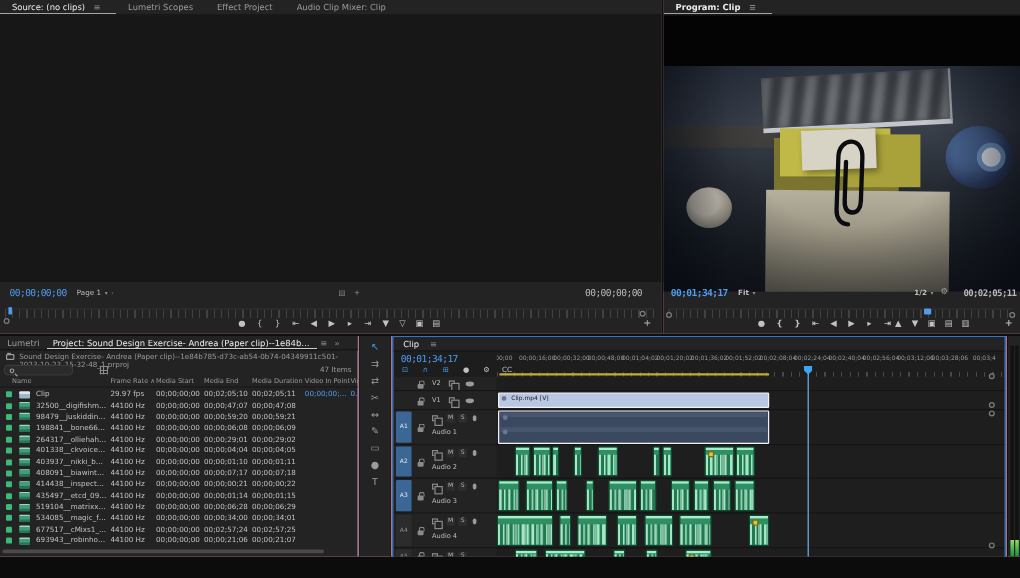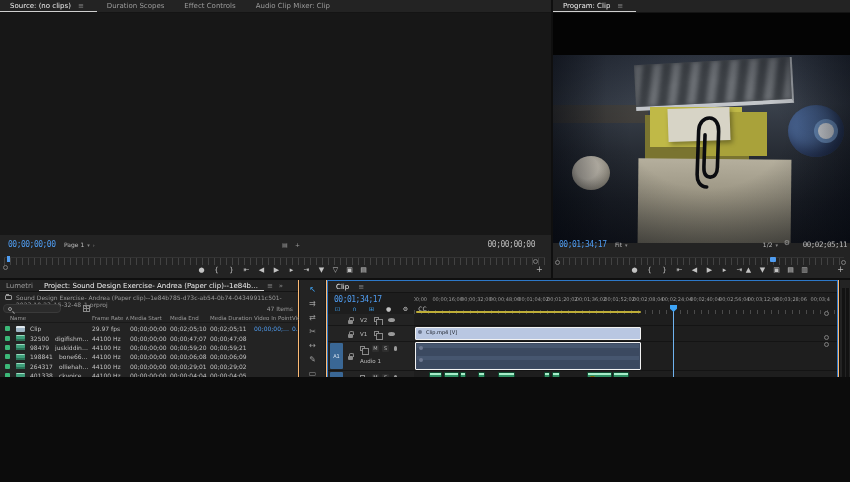--- a/index.html
+++ b/index.html
@@ -1,17 +1,17 @@
 <!DOCTYPE html>
 <html><head>
 <meta charset="utf-8">
 <style>
   html,body{margin:0;padding:0;background:#0c0c0c;font-family:"DejaVu Sans",sans-serif;}
   *{box-sizing:border-box;}
-  .app{position:relative;width:850px;height:377px;background:#fdba74;overflow:hidden;color:#c8c8c8;cursor:default;}
+  .app{position:relative;width:850px;height:464px;background:#f9a8d4;overflow:hidden;color:#c8c8c8;cursor:default;}
   .abs{position:absolute;}
   .panel{position:absolute;background:#232323;}
   
   .tabbar{position:absolute;left:0;top:0;right:0;height:13px;background:#232323;border-bottom:1px solid #141414;display:flex;align-items:stretch;font-size:7px;color:#9b9b9b;}
   .tab{padding:0 10px;display:flex;align-items:center;gap:4px;white-space:nowrap;}
   .tab.active{color:#ededed;box-shadow:inset 0 -2px 0 -1px #cfcfcf;}
   .pmenu{color:#8a8a8a;font-size:7px;display:flex;align-items:center;padding:0 3px;}
   
   .mon-content{position:absolute;left:0;top:13px;right:0;background:#171717;}
   .tc{font-family:"DejaVu Sans Mono",monospace;font-size:8px;letter-spacing:-0.5px;}
@@ -101,24 +101,24 @@
 
 <div class="app">
 
   <div class="panel" style="left:0;top:0;width:551px;height:278px;">
     <div class="tabbar">
       <div class="tab active">
         <span>Source: (no clips)</span>
         <span class="pmenu">≡</span>
       </div>
       <div class="tab">
-          <span>Duration Scopes</span>
+          <span>Lumetri Scopes</span>
         </div>
       <div class="tab">
-          <span>Effect Controls</span>
+          <span>Effect Project</span>
         </div>
       <div class="tab">
           <span>Audio Clip Mixer: Clip</span>
         </div>
     </div>
     <div class="mon-content" style="height:222px;background:#171717;"></div>
 
     <div class="abs tc blue" style="left:8px;top:240px;">00;00;00;00</div>
     <div class="abs dd" style="left:64px;top:241px;">
       <span>Page 1</span>
@@ -146,21 +146,21 @@
         <span class="ticon">▼</span>
         <span class="ticon">▽</span>
         <span class="ticon">▣</span>
         <span class="ticon">▤</span>
       </div>
     <span class="plusbtn" style="left:536px;top:265px;">+</span>
   </div>
 
   <div class="abs" style="left:551px;top:0;width:2px;height:278px;background:#0f0f0f;"></div>
 
-  <div class="panel" style="left:553px;top:0;width:297px;height:278px;">
+  <div class="panel" style="left:553px;top:0;width:297px;height:278px;font-weight:bold;">
     <div class="tabbar">
       <div class="tab active">
         <span>Program: Clip</span>
         <span class="pmenu">≡</span>
       </div>
     </div>
     <div class="mon-content" style="height:222px;background:#040404;">
 
       <div class="scene">
         <div class="abs" style="left:0;top:50px;width:95px;height:18px;background:#4d4334;opacity:.5;"></div>

